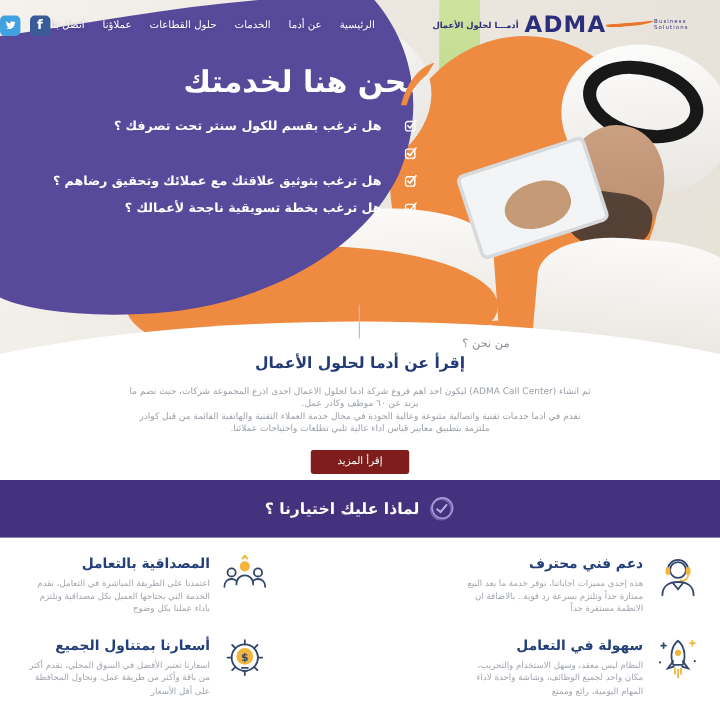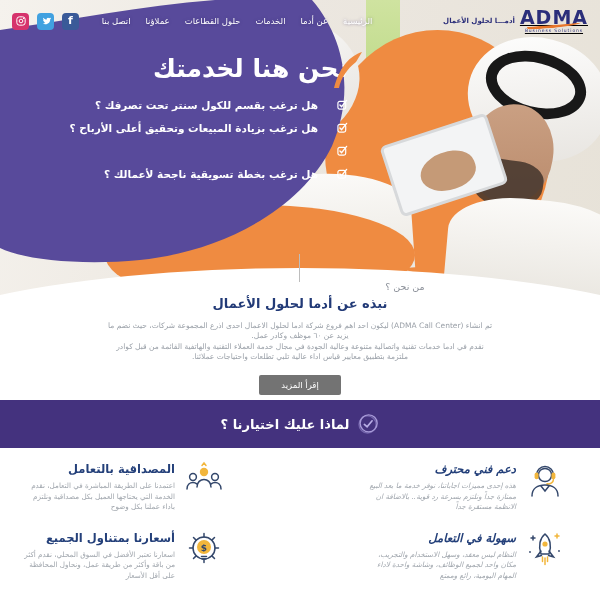--- a/index.html
+++ b/index.html
@@ -33,21 +33,21 @@
   .tablet{position:absolute;left:388px;top:128px;width:112px;height:74px;background:#f3f4f5;border:3px solid #d7d9db;border-radius:6px;transform:rotate(-18deg);z-index:2;}
   .hand{position:absolute;left:420px;top:152px;width:56px;height:38px;background:#c59a77;border-radius:50% 50% 45% 55%;transform:rotate(-20deg);z-index:2;}
 
   .blob{position:absolute;top:0;left:0;z-index:3;}
   .white-curve{position:absolute;left:-150px;top:268px;width:900px;height:420px;background:#ffffff;border-radius:50% 50% 0 0 / 106px 106px 0 0;z-index:4;}
 
   
   .topbar{position:absolute;top:6px;left:0;right:0;height:30px;display:flex;align-items:center;justify-content:space-between;padding:0 12px;z-index:6;}
   .logo{display:flex;direction:ltr;align-items:center;gap:5px;cursor:pointer;}
   .logo-ar{font-size:7px;font-weight:bold;color:#2b2e7a;white-space:nowrap;margin-left:48px;}
-  .logo-mark{display:flex;flex-direction:column;align-items:center;line-height:1;text-decoration:underline;}
+  .logo-mark{display:flex;flex-direction:row;align-items:center;line-height:1;}
   .logo-adma{font-size:19px;font-weight:800;color:#2b2e7a;letter-spacing:1px;}
   .logo-swoosh{width:54px;height:5px;border-bottom:3px solid #e8762c;border-radius:0 0 100% 40%;margin-top:-4px;transform:rotate(-4deg);}
   .logo-sub{font-size:4.5px;color:#2b2e7a;letter-spacing:.9px;margin-top:1px;}
   .nav{display:flex;gap:15px;align-items:center;}
   .nav a{color:#fff;font-size:8.5px;text-decoration:none;white-space:nowrap;text-shadow:0 0 3px rgba(60,50,110,.55);cursor:pointer;}
   .socials{display:flex;gap:8px;direction:ltr;}
   .soc{width:17px;height:17px;border-radius:4px;display:flex;align-items:center;justify-content:center;cursor:pointer;}
   .soc.ig{background:#d6336c;}.soc.tw{background:#41a1e0;}.soc.fb{background:#3a5a98;}
   .soc svg{width:10px;height:10px;}
   .soc .fglyph{color:#fff;font-size:11px;font-weight:bold;line-height:10px;}
@@ -59,30 +59,30 @@
   .hero-list{list-style:none;margin:0;padding:0;}
   .hero-list li{display:flex;align-items:center;gap:19px;justify-content:flex-start;color:#fff;font-size:10.5px;font-weight:600;height:23px;}
   .chk{flex:0 0 auto;display:flex;}
 
   
   .vline{position:absolute;left:299px;top:254px;width:1px;height:28px;background:#bdbdbd;z-index:5;}
   .about{position:absolute;top:282px;left:0;right:0;text-align:center;z-index:5;}
   .about .kicker{font-size:9.5px;color:#8a8f98;margin:0;}
   .about h2{font-size:13px;color:#223a77;font-weight:800;margin:3px 0 10px 0;}
   .about p{width:390px;margin:0 auto;font-size:7.5px;line-height:10.5px;color:#9aa0a8;}
-  .read-more{display:block;margin:12px auto 0;background:#737373;color:#fff;border:none;font-size:8.5px;padding:5px 22px;border-radius:2px;cursor:pointer;}
+  .read-more{display:block;margin:12px auto 0;background:#7f1d1d;color:#fff;border:none;font-size:8.5px;padding:5px 22px;border-radius:2px;cursor:pointer;}
 
   
   .why{position:absolute;top:400px;left:0;right:0;height:48px;background:#44327e;display:flex;align-items:center;justify-content:center;gap:8px;z-index:6;}
   .why h2{color:#fff;font-size:13px;font-weight:800;margin:0;}
 
   
   .features{position:absolute;top:448px;left:0;right:0;height:152px;background:#fff;z-index:5;}
   .fcol{position:absolute;top:12px;width:205px;display:flex;flex-direction:column;gap:16px;}
-  .fcol.right{right:32px;font-style:italic;}
+  .fcol.right{right:12px;}
   .fcol.left{left:22px;}
   .feat{display:grid;grid-template-columns:46px 1fr;column-gap:6px;text-align:right;}
   .ficon{grid-column:1;grid-row:1 / span 2;display:flex;justify-content:center;}
   .feat h3{grid-column:2;margin:2px 0 0 0;font-size:11.5px;color:#24407a;font-weight:800;}
   .feat p{grid-column:2;margin:5px 0 0 0;font-size:7.2px;line-height:10.5px;color:#a0a6ad;}
 </style>
 </head>
 <body>
 
 <div class="page">
@@ -168,47 +168,47 @@
             </span>
           <span>هل ترغب بقسم للكول سنتر تحت تصرفك ؟</span>
         </li>
         <li>
           <span class="chk">
               <svg width="11" height="11" viewBox="0 0 12 12">
                 <rect x="1" y="2.5" width="8.5" height="8.5" rx="2" fill="none" stroke="#fff" stroke-width="1.3"></rect>
                 <path d="M3.2 6.5 L5 8.3 L10.5 1.5" fill="none" stroke="#fff" stroke-width="1.5" stroke-linecap="round"></path>
               </svg>
             </span>
-          <span>هل ترغب بزيادة المبيعات وتحقيق أعلى الأرباح ؟</span>
-        </li>
-        <li>
-          <span class="chk">
-              <svg width="11" height="11" viewBox="0 0 12 12">
-                <rect x="1" y="2.5" width="8.5" height="8.5" rx="2" fill="none" stroke="#fff" stroke-width="1.3"></rect>
-                <path d="M3.2 6.5 L5 8.3 L10.5 1.5" fill="none" stroke="#fff" stroke-width="1.5" stroke-linecap="round"></path>
-              </svg>
-            </span>
+        </li>
+        <li>
+          <span class="chk">
+              <svg width="11" height="11" viewBox="0 0 12 12">
+                <rect x="1" y="2.5" width="8.5" height="8.5" rx="2" fill="none" stroke="#fff" stroke-width="1.3"></rect>
+                <path d="M3.2 6.5 L5 8.3 L10.5 1.5" fill="none" stroke="#fff" stroke-width="1.5" stroke-linecap="round"></path>
+              </svg>
+            </span>
+          <span>هل ترغب بتوثيق علاقتك مع عملائك وتحقيق رضاهم ؟</span>
         </li>
         <li>
           <span class="chk">
               <svg width="11" height="11" viewBox="0 0 12 12">
                 <rect x="1" y="2.5" width="8.5" height="8.5" rx="2" fill="none" stroke="#fff" stroke-width="1.3"></rect>
                 <path d="M3.2 6.5 L5 8.3 L10.5 1.5" fill="none" stroke="#fff" stroke-width="1.5" stroke-linecap="round"></path>
               </svg>
             </span>
           <span>هل ترغب بخطة تسويقية ناجحة لأعمالك ؟</span>
         </li>
       </ul>
     </div>
   </section>
 
   <div class="vline"></div>
   <section class="about">
     <p class="kicker">من نحن ؟</p>
-    <h2>نبذه عن أدما لحلول الأعمال</h2>
+    <h2>إقرأ عن أدما لحلول الأعمال</h2>
     <p>تم انشاء (ADMA Call Center) ليكون احد اهم فروع شركة ادما لحلول الاعمال احدى اذرع المجموعة شركات، حيث نضم ما يزيد عن ٦٠ موظف وكادر عمل.</p>
     <p>نقدم في ادما خدمات تقنية واتصالية متنوعة وعالية الجودة في مجال خدمة العملاء التقنية والهاتفية القائمة من قبل كوادر ملتزمة بتطبيق معايير قياس اداء عالية تلبي تطلعات واحتياجات عملائنا.</p>
     <button class="read-more">إقرأ المزيد</button>
   </section>
 
   <section class="why">
     <svg width="22" height="22" viewBox="0 0 24 24">
       <circle cx="11.5" cy="12.5" r="9.3" fill="none" stroke="#9d8fd2" stroke-width="1.5" opacity="0.55"></circle>
       <circle cx="12.7" cy="11.3" r="9.3" fill="none" stroke="#a89ad8" stroke-width="1.5"></circle>
       <path d="M8 12.5 L11 15 L16.5 8.5" stroke="#b9aee6" stroke-width="1.8" fill="none" stroke-linecap="round"></path>

